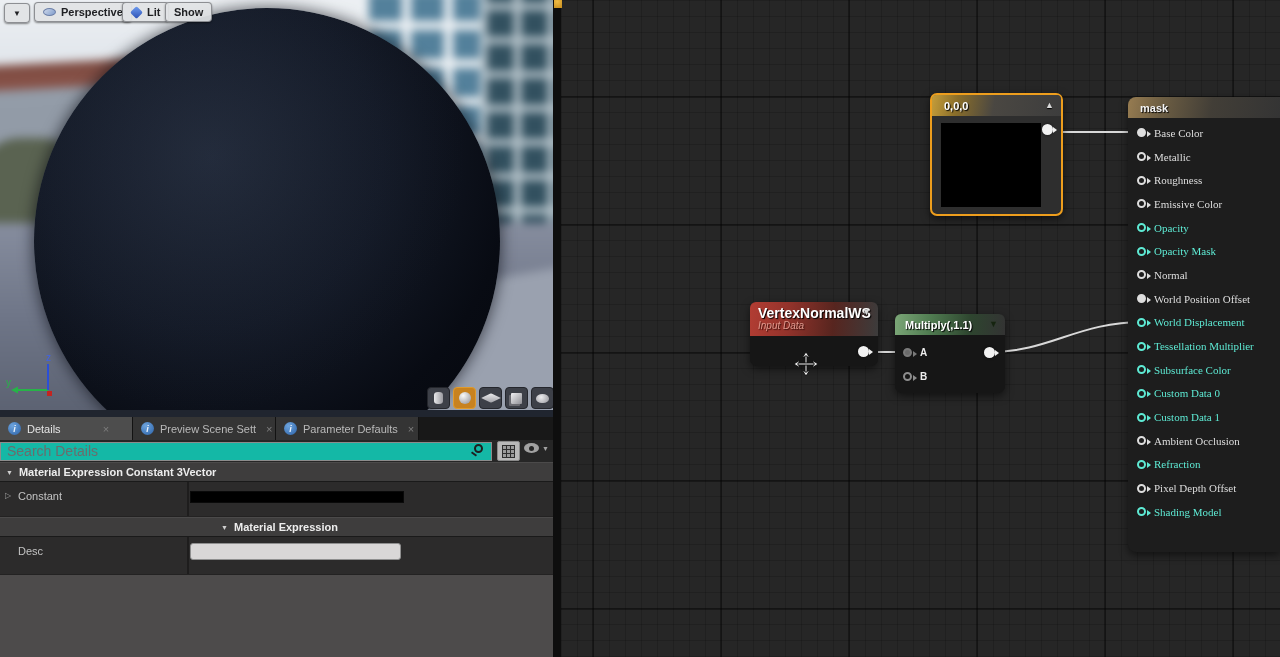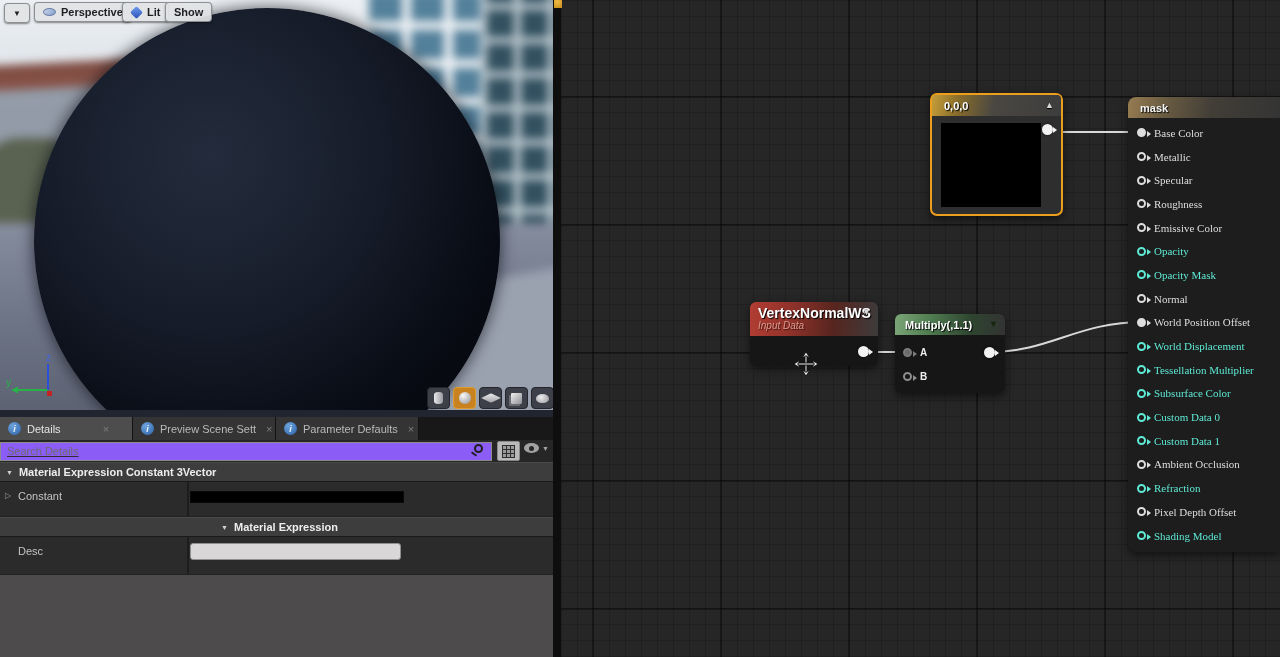--- a/index.html
+++ b/index.html
@@ -55,21 +55,21 @@
   #tabbar { position:absolute; left:0; top:417px; width:553px; height:23px; background:#181818; display:flex; }
   .tab { height:23px; display:flex; align-items:center; gap:6px; padding:0 8px; background:#343434;
     border-right:1px solid #121212; font-size:11px; color:#b9b9b9; cursor:pointer; overflow:hidden; white-space:nowrap; }
   .tab.active { background:#4d4d4d; color:#e4e4e4; }
   .tab-info { width:13px; height:13px; min-width:13px; border-radius:50%; background:radial-gradient(circle at 35% 30%,#6ea4dd,#2b62a8);
     color:#eaf2fb; font-size:9px; font-weight:700; font-style:italic; display:flex; align-items:center; justify-content:center; }
   .tab-close { color:#7d7d7d; font-size:11px; margin-left:4px; cursor:pointer; }
   #tab-details { width:133px; } #tab-preview { width:143px; } #tab-params { width:143px; }
 
   #search-row { position:absolute; left:0; top:440px; width:553px; height:22px; background:#262626; display:flex; align-items:center; }
-  #search-input { width:492px; height:19px; background:#8b5cf6; border:1px solid #8c8c8c; font-size:11px; padding:0 22px 0 6px; color:#303030;text-decoration:underline; }
+  #search-input { width:492px; height:19px; background:#14b8a6; border:1px solid #8c8c8c; font-size:14px; padding:0 22px 0 6px; color:#303030; }
   #search-input::placeholder { color:#6c6c6c; }
   #search-mag { position:absolute; left:474px; top:4px; width:9px; height:9px; border:2px solid #1f1f1f; border-radius:50%; }
   #search-mag::after { content:""; position:absolute; left:-5px; top:7px; width:6px; height:2px; background:#1f1f1f; transform:rotate(35deg); }
   #grid-btn { position:absolute; left:497px; top:1px; width:23px; height:20px; background:#b9b9b9; border:1px solid #8a8a8a; border-radius:2px;
     display:flex; align-items:center; justify-content:center; cursor:pointer; }
   #grid-btn .g { width:13px; height:13px; background-color:#9b9b9b;
     background-image:repeating-linear-gradient(0deg,#2e2e2e 0 1px,transparent 1px 4px),
                      repeating-linear-gradient(90deg,#2e2e2e 0 1px,transparent 1px 4px); }
   #eye-btn { position:absolute; left:524px; top:3px; display:flex; align-items:center; gap:3px; cursor:pointer; }
   .eye-shape { width:15px; height:10px; background:#a2a2a2; border-radius:50%; position:relative; }
@@ -313,24 +313,20 @@
       <div class="mask-pin" data-state="connected">
         <span class="pin-in"></span>
           <span class="pin-label">Base Color</span>
         </div>
       <div class="mask-pin" data-state="enabled">
         <span class="pin-in"></span>
           <span class="pin-label">Metallic</span>
         </div>
       <div class="mask-pin" data-state="enabled">
         <span class="pin-in"></span>
-          <span class="pin-label">Specular</span>
-        </div>
-      <div class="mask-pin" data-state="enabled">
-        <span class="pin-in"></span>
           <span class="pin-label">Roughness</span>
         </div>
       <div class="mask-pin" data-state="enabled">
         <span class="pin-in"></span>
           <span class="pin-label">Emissive Color</span>
         </div>
       <div class="mask-pin" data-state="disabled">
         <span class="pin-in"></span>
           <span class="pin-label">Opacity</span>
         </div>

